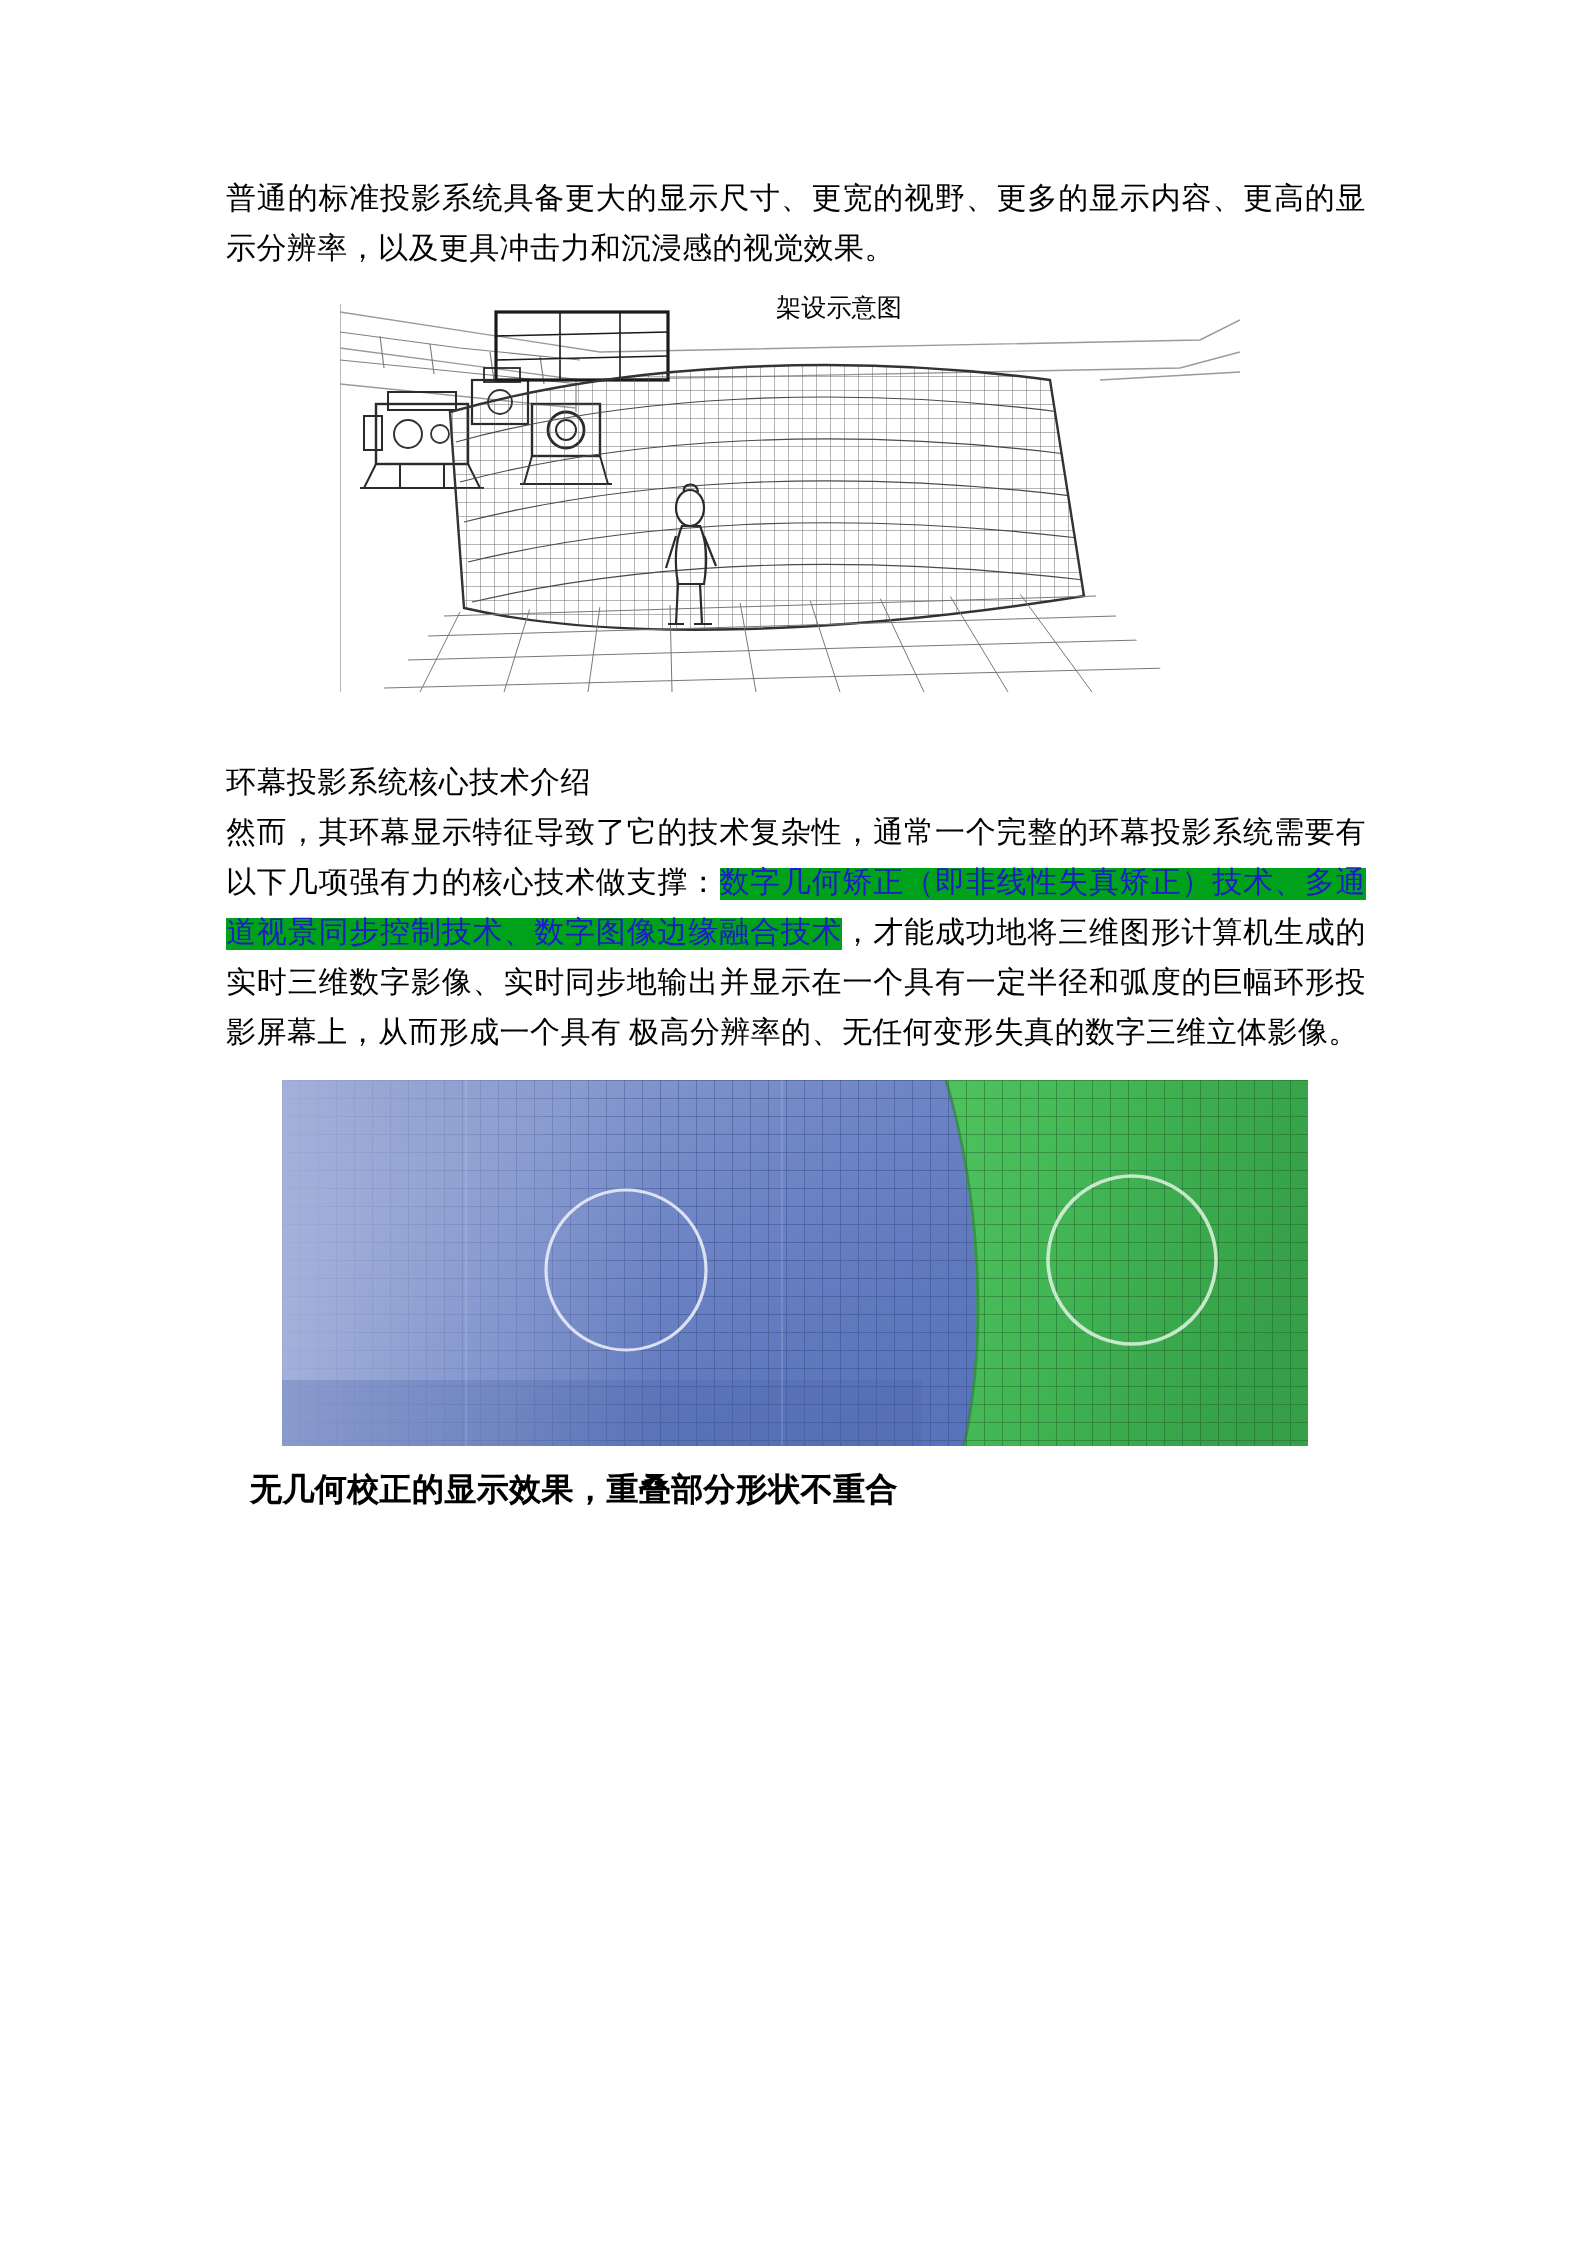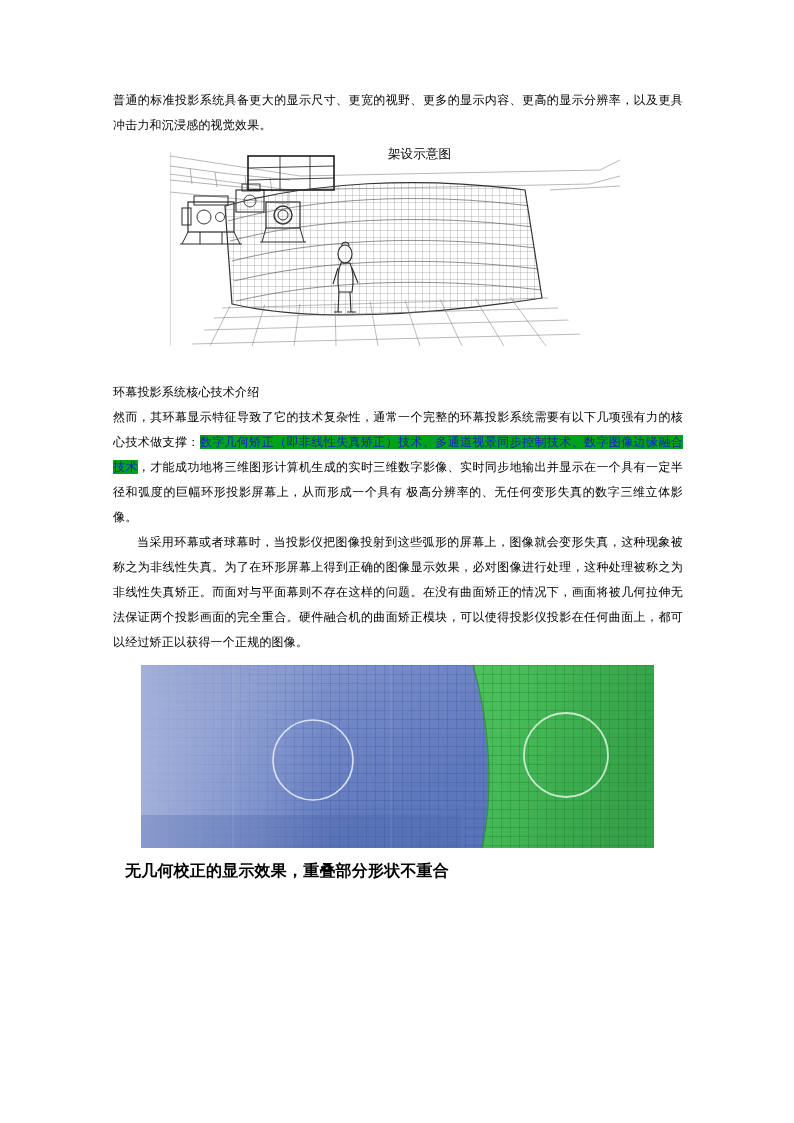--- a/index.html
+++ b/index.html
@@ -19,21 +19,21 @@
     box-sizing: border-box;
   }
   .content {
     position: absolute;
     left: 113px;
     top: 88px;
     width: 570px;
   }
   p {
     margin: 0;
-    font-size: 12px;
+    font-size: 15px;
     line-height: 25px;
     color: #000000;
     text-align: justify;
     letter-spacing: 0.2px;
   }
   .indent2 {
     text-indent: 2em;
   }
   .indent4 {
     text-indent: 4em;
@@ -178,21 +178,20 @@
     <div class="spacer-md"></div>
 
 
     <div class="spacer-sm"></div>
 
     <p>环幕投影系统核心技术介绍</p>
 
     <p><span class="indent4" style="display:inline">然而，其环幕显示特征导致了它的技术复杂性，通常一个完整的环幕投影系统需要有以下几项强有力的核心技术做支撑：</span><span class="hl">数字几何矫正（即非线性失真矫正）技术、多通道视景同步控制技术、数字图像边缘融合技术</span><span>，才能成功地将三维图形计算机生成的实时三维数字影像、实时同步地输出并显示在一个具有一定半径和弧度的巨幅环形投影屏幕上，从而形成一个具有 极高分辨率的、无任何变形失真的数字三维立体影像。</span></p>
 
 
-    <p class="indent2">当采用环幕或者球幕时，当投影仪把图像投射到这些弧形的屏幕上，图像就会变形失真，这种现象被称之为非线性失真。为了在环形屏幕上得到正确的图像显示效果，必对图像进行处理，这种处理被称之为非线性失真矫正。而面对与平面幕则不存在这样的问题。在没有曲面矫正的情况下，画面将被几何拉伸无法保证两个投影画面的完全重合。硬件融合机的曲面矫正模块，可以使得投影仪投影在任何曲面上，都可以经过矫正以获得一个正规的图像。</p>
 
     <div class="fig2-wrap">
       <svg class="fig2-svg" width="513" height="183" viewBox="0 0 513 183">
         <defs>
           <linearGradient id="bgBlue" x1="0" y1="0" x2="1" y2="0.6">
             <stop offset="0%" stop-color="#7d8fc4"></stop>
             <stop offset="22%" stop-color="#8497cd"></stop>
             <stop offset="45%" stop-color="#6f86c6"></stop>
             <stop offset="70%" stop-color="#5f79bd"></stop>
             <stop offset="100%" stop-color="#5570b8"></stop>

